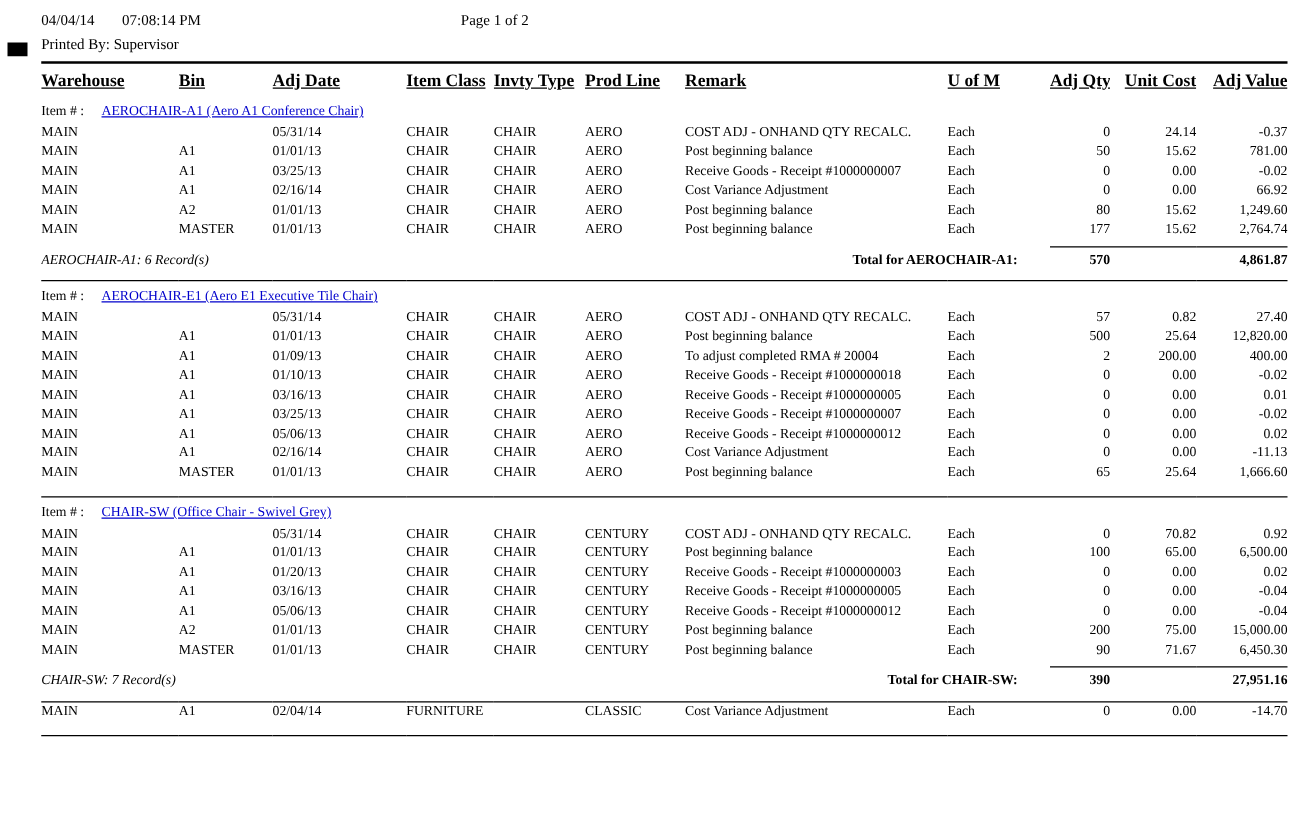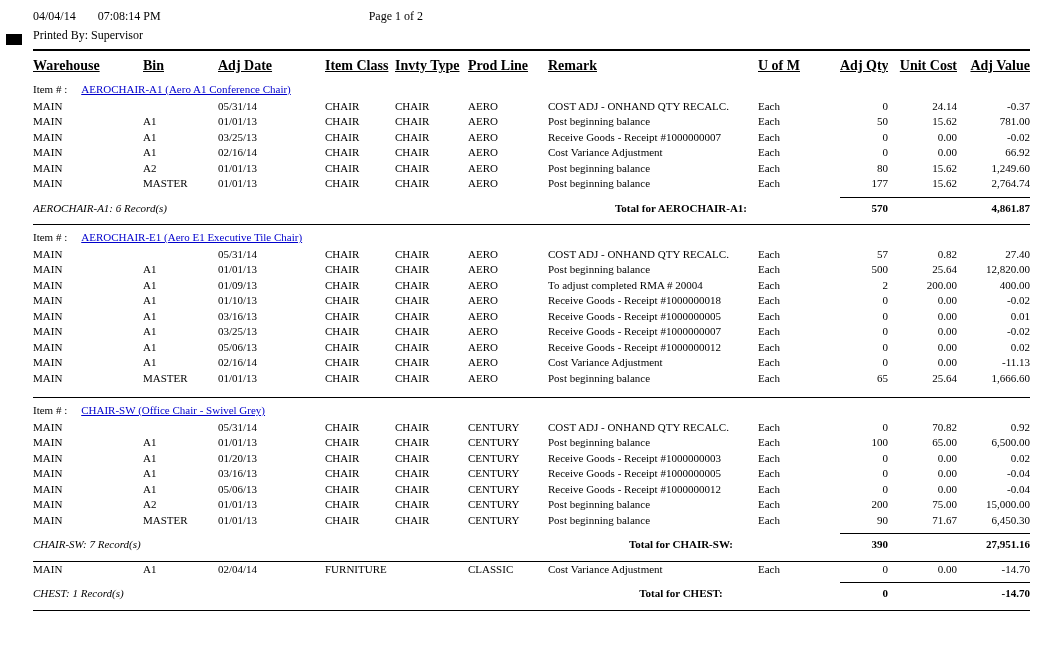--- a/index.html
+++ b/index.html
@@ -41,21 +41,21 @@
   tr.item-row td { padding-top: 5px; padding-bottom: 1px; }
   .item-label { font-weight: normal; }
   .item-link {
     color: #0000CC; text-decoration: underline; margin-left: 14px; cursor: pointer;
   }
 
   tr.spacer-row td { height: 5px; line-height: 5px; }
 
   tr.footer-row td { padding-top: 3px; padding-bottom: 2px; }
   td.records { font-style: italic; }
-  td.total-label { font-weight: bold; text-align: center; padding-right: 26px; }
+  td.total-label { font-weight: bold; text-align: right; padding-right: 26px; }
   td.total-qty { font-weight: bold; text-align: right; border-top: 1px solid #000; }
   td.total-value { font-weight: bold; text-align: right; border-top: 1px solid #000; }
 
   tr.sep-row td { height: 6px; line-height: 6px; border-bottom: 1px solid #000; }
 </style>
 </head>
 <body>
 
 <div class="black-marker"></div>
 
@@ -469,25 +469,19 @@
     <td>CLASSIC</td>
     <td>Cost Variance Adjustment</td>
     <td>Each</td>
     <td class="num">0</td>
     <td class="num">0.00</td>
     <td class="num">-14.70</td>
   </tr>
 <tr class="spacer-row">
           <td colspan="11"></td>
         </tr>
-  <tr class="footer-row">
-    <td colspan="6" class="records">CHEST: 1 Record(s)</td>
-    <td colspan="2" class="total-label">Total for CHEST:</td>
-    <td class="total-qty">0</td>
-    <td colspan="2" class="total-value">-14.70</td>
-  </tr>
   <tr class="sep-row">
           <td colspan="11"></td>
         </tr>
 </tbody>
   </table>
 
 </div>
 
 </body></html>

